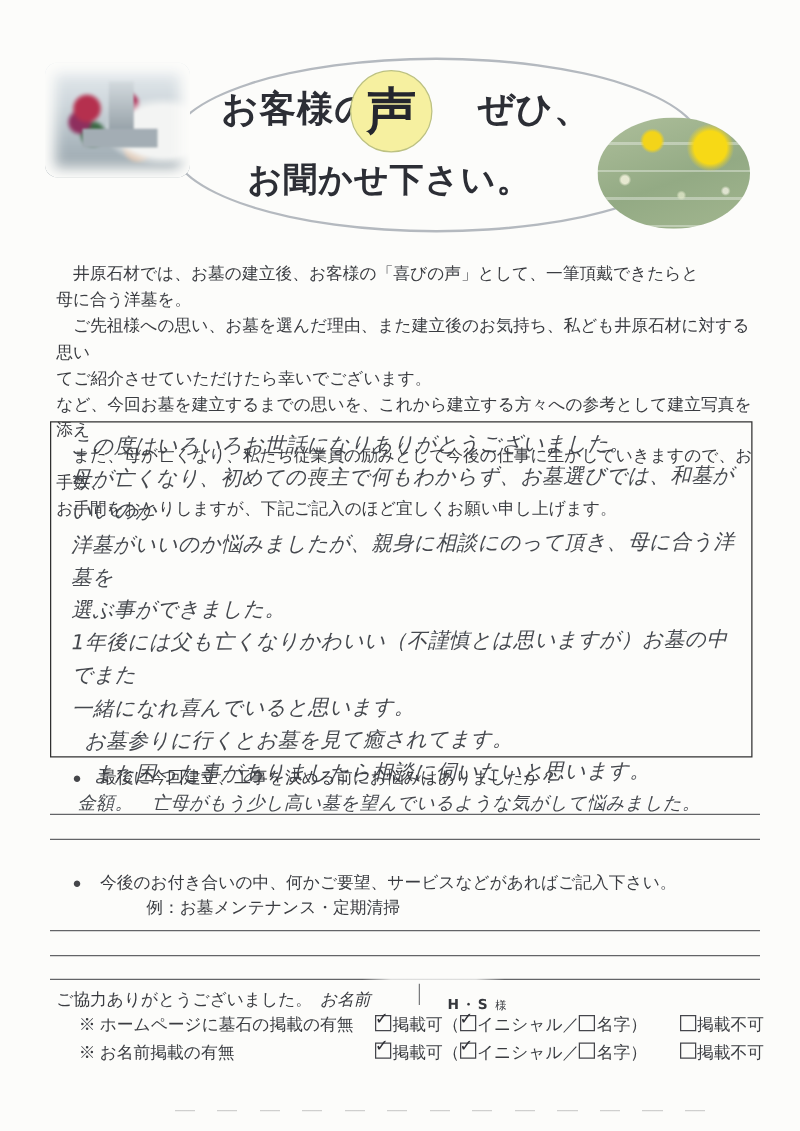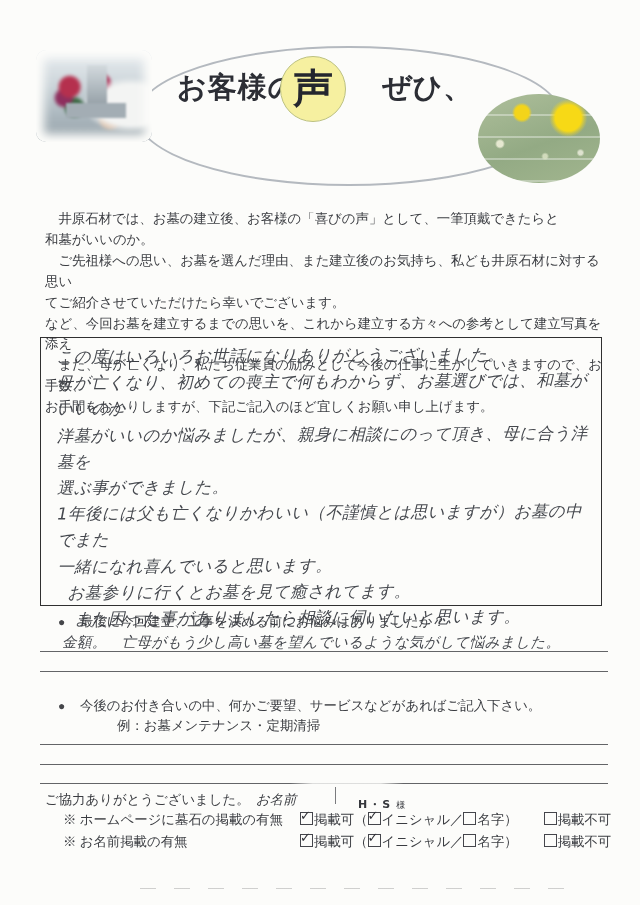--- a/index.html
+++ b/index.html
@@ -92,26 +92,27 @@
     <div class="pg-inner"></div>
     <div class="pg-stone"></div>
     <div class="pg-base"></div>
   </div>
 
   <div class="abs title title-prefix nowrap">お客様の</div>
   <div class="abs voice-circle">
     <span>声</span>
   </div>
   <div class="abs title title-suffix nowrap">ぜひ、</div>
+  <div class="abs title title-line2 nowrap">お聞かせ下さい。</div>
 
   <div class="abs photo-flower"></div>
 
   <div class="abs intro">
     <div>　井原石材では、お墓の建立後、お客様の「喜びの声」として、一筆頂戴できたらと</div>
-    <div>和墓がいいのか。</div>
+    <div>母に合う洋墓を。</div>
     <div>　ご先祖様への思い、お墓を選んだ理由、また建立後のお気持ち、私ども井原石材に対する思い</div>
     <div>てご紹介させていただけたら幸いでございます。</div>
     <div>など、今回お墓を建立するまでの思いを、これから建立する方々への参考として建立写真を添え</div>
     <div>　また、母が亡くなり、私たち従業員の励みとして今後の仕事に生かしていきますので、お手数、</div>
     <div>お手間をおとりしますが、下記ご記入のほど宜しくお願い申し上げます。</div>
   </div>
 
   <div class="abs t-box"></div>
   <div class="abs t-lines hand">
     <div>この度はいろいろお世話になりありがとうございました。</div>

